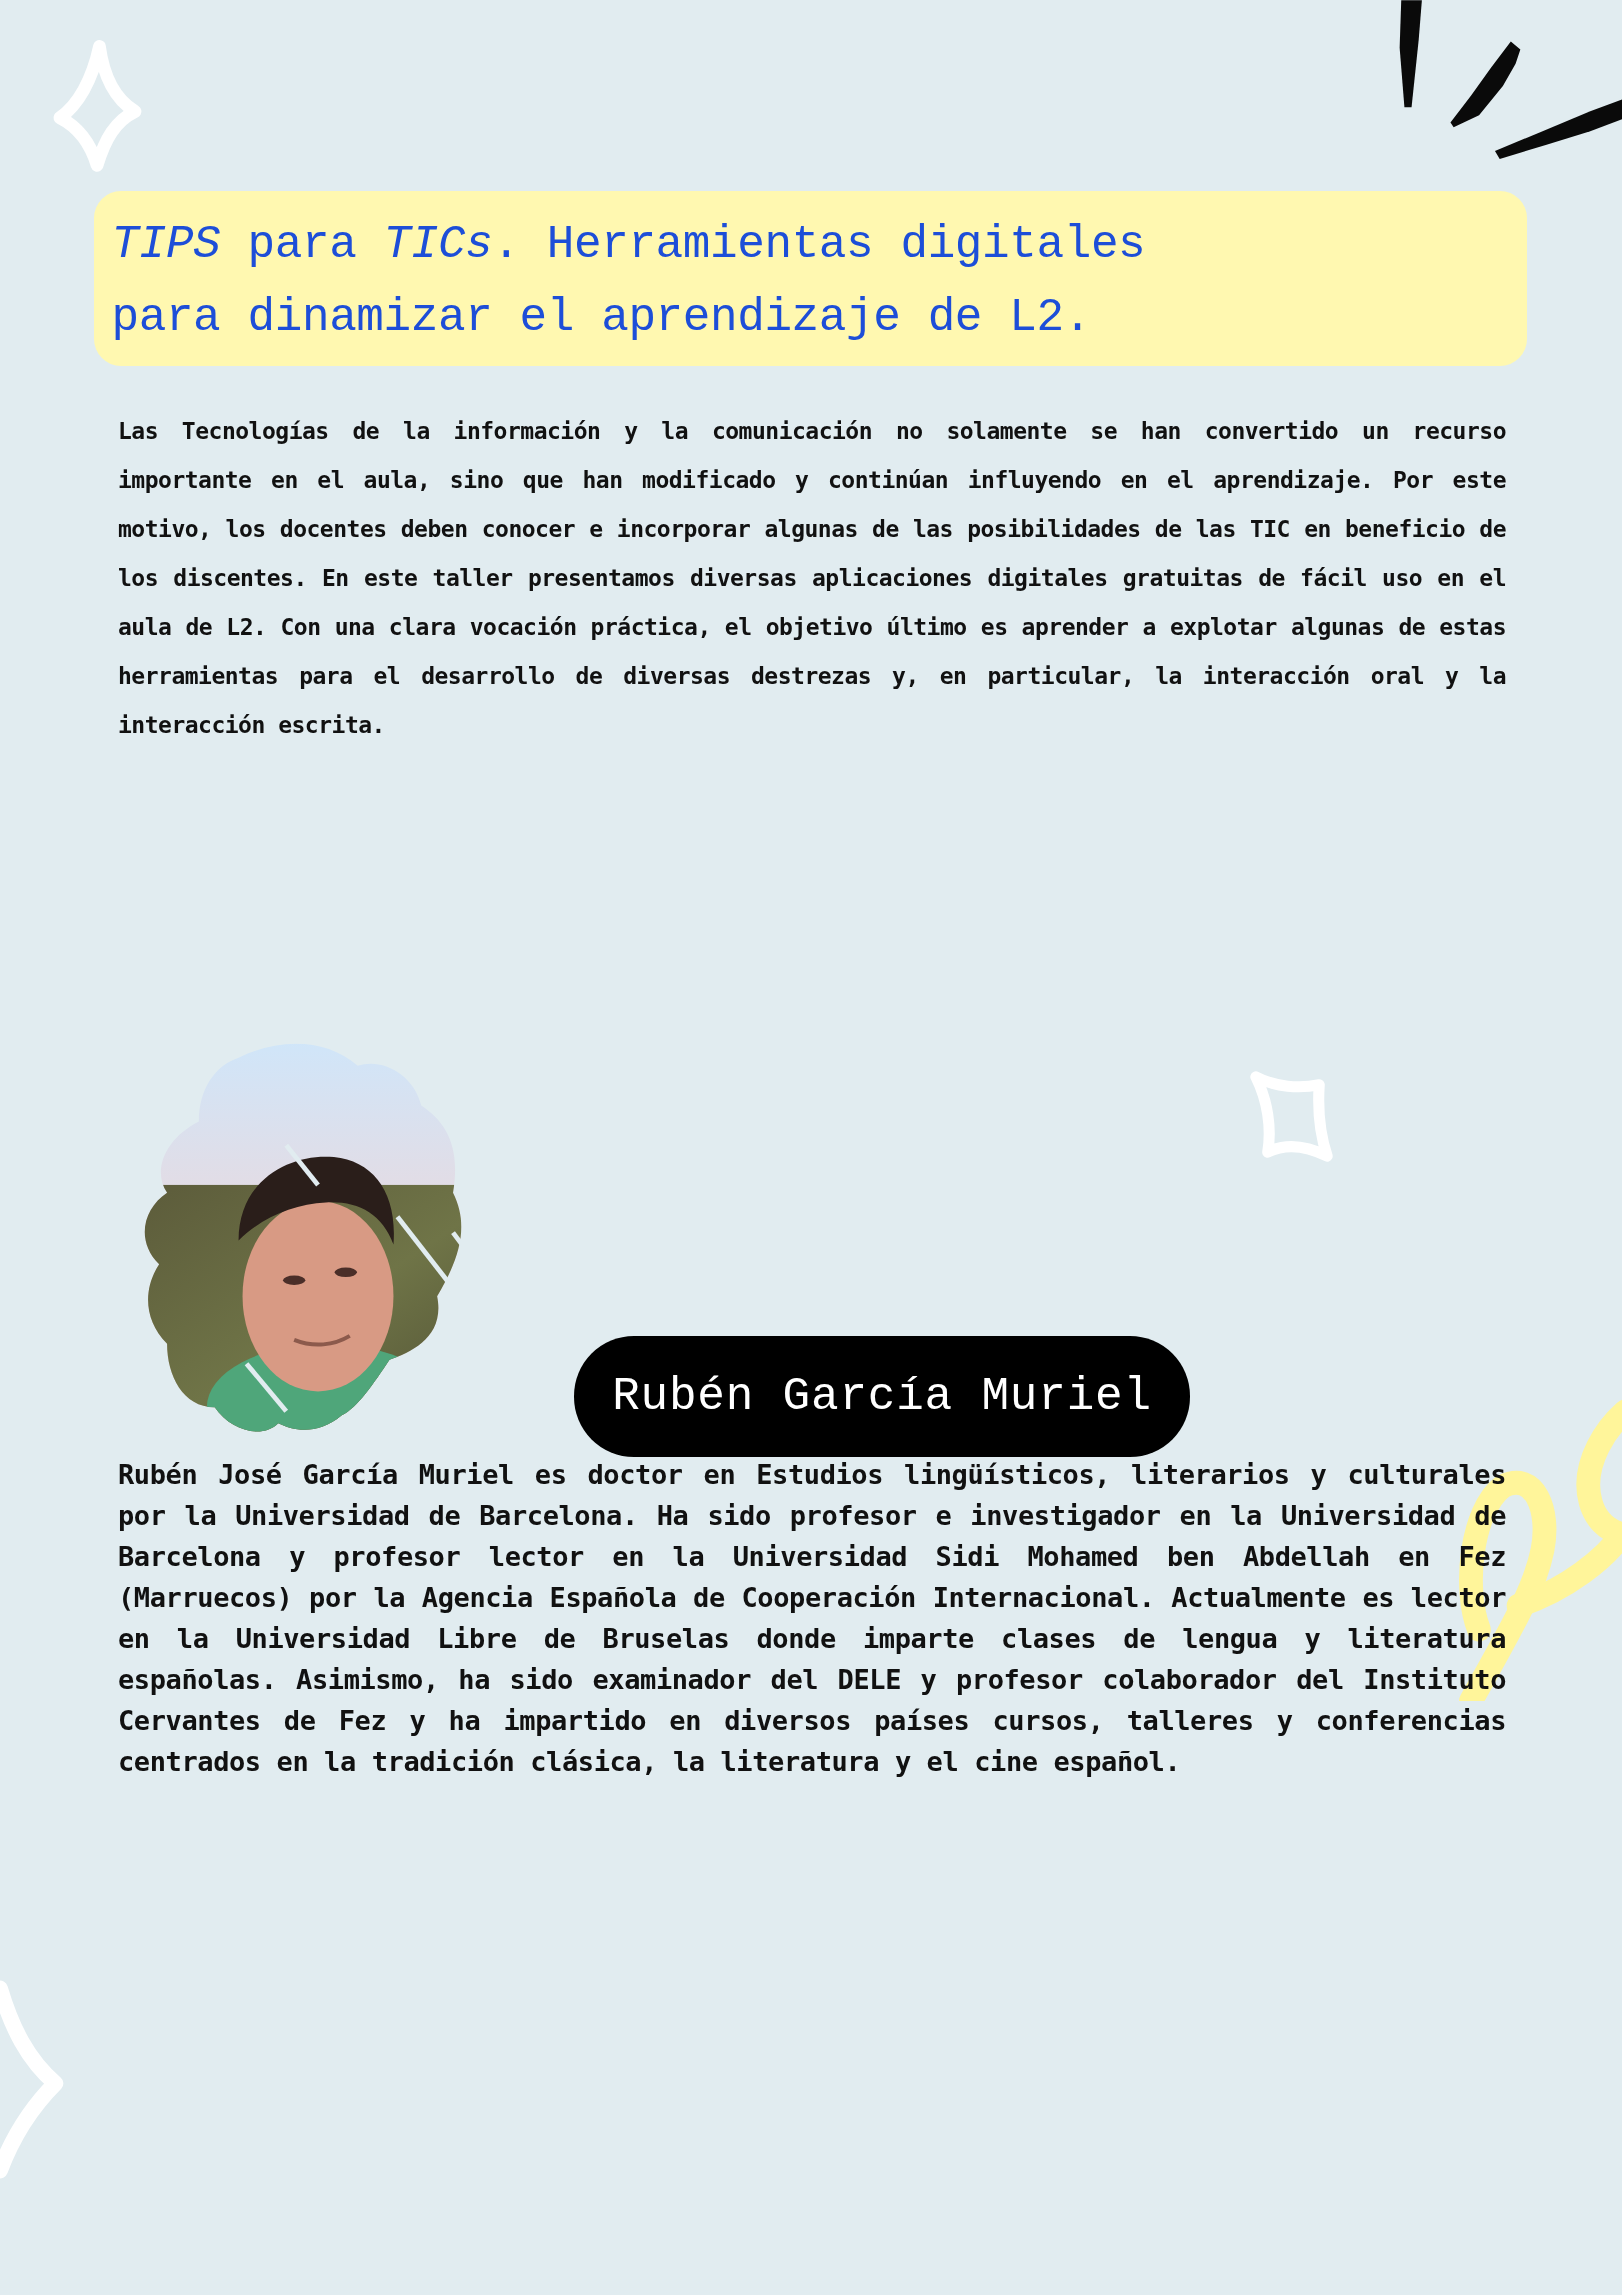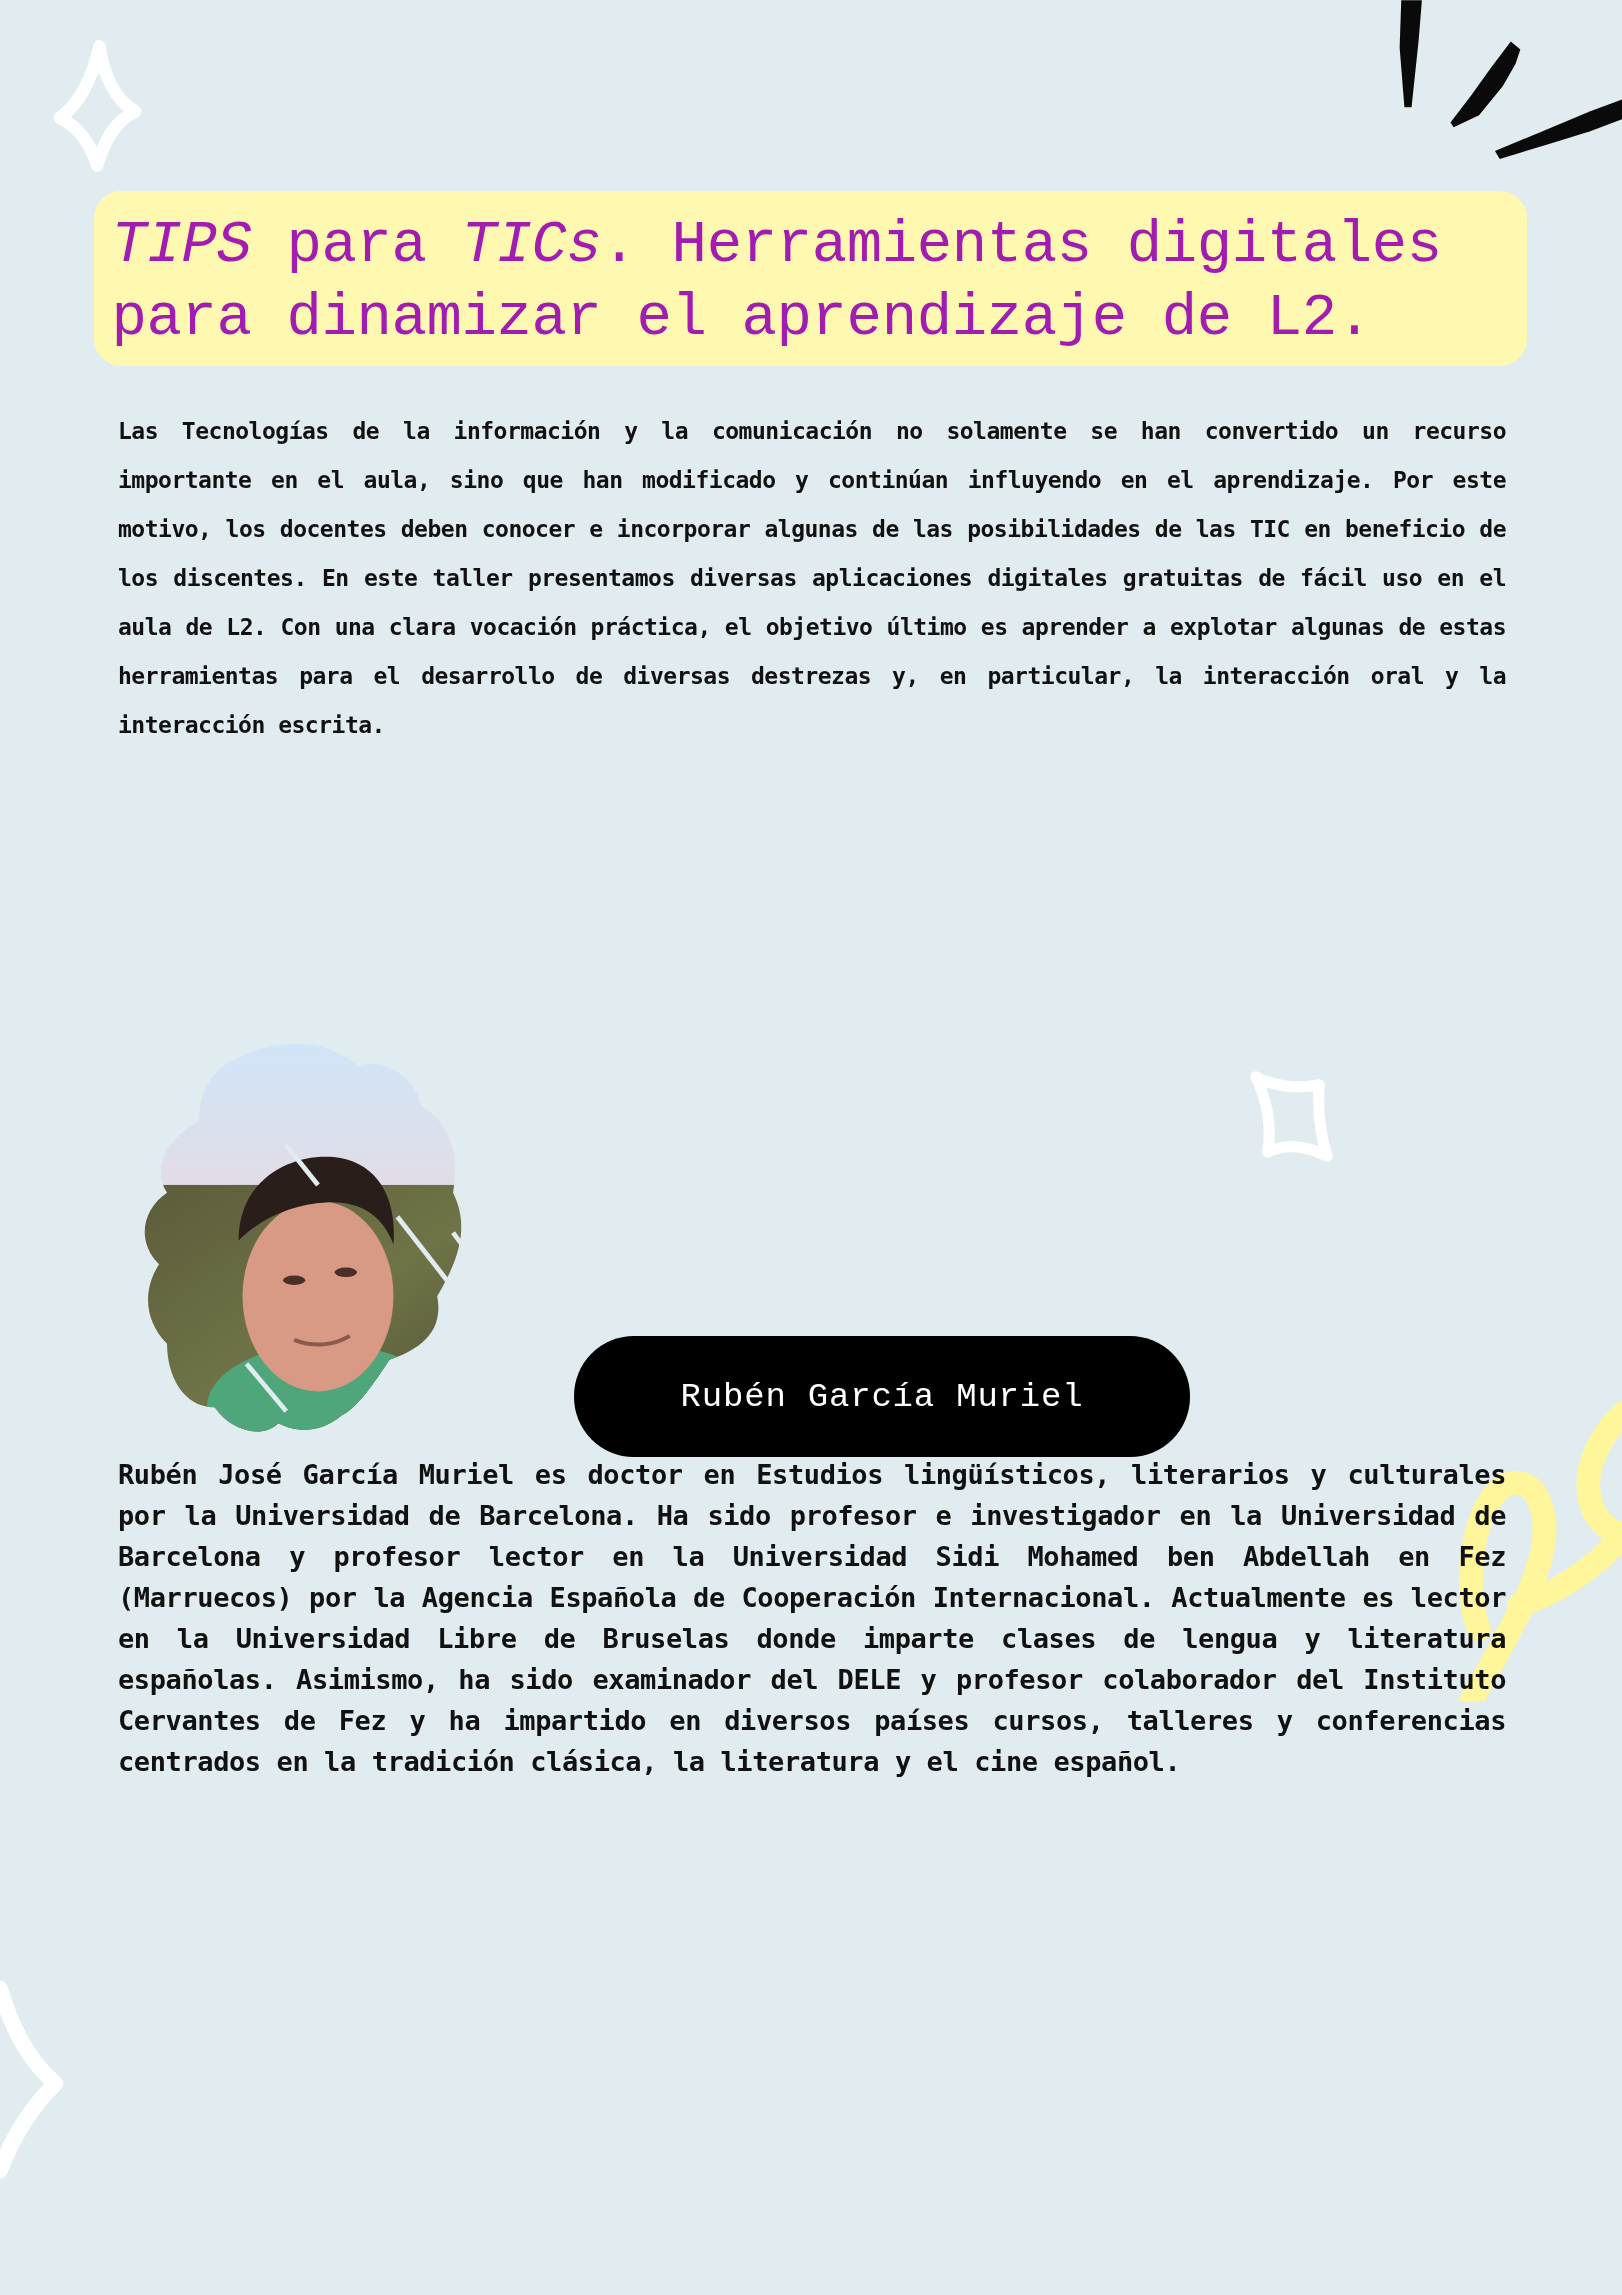--- a/index.html
+++ b/index.html
@@ -24,24 +24,24 @@
       top: 191px;
       width: 1433px;
       height: 175px;
       background: #FFF8B0;
       border-radius: 27px;
       box-sizing: border-box;
       padding: 17.5px 0 0 17.5px;
     }
     .title-line {
       font-family: "Liberation Mono", "DejaVu Sans Mono", monospace;
-      font-size: 59px;
+      font-size: 46px;
       line-height: 73px;
       white-space: nowrap;
-      color: #a21caf;
+      color: #1d4ed8;
       letter-spacing: -0.4px;
     }
     .title-line em {
       font-style: italic;
     }
     .para {
       position: absolute;
       font-family: "DejaVu Sans Mono", monospace;
       font-weight: bold;
       text-align: justify;
@@ -78,21 +78,21 @@
       height: 121px;
       background: #000;
       border-radius: 60px;
       display: flex;
       align-items: center;
       justify-content: center;
     }
     .name-badge span {
       color: #fff;
       font-family: "Liberation Mono", "DejaVu Sans Mono", monospace;
-      font-size: 34px;
+      font-size: 46px;
       letter-spacing: 0.8px;
       white-space: nowrap;
     }
   </style>
 </head>
 <body>
 
 <svg class="deco" style="left:40px;top:32px" width="111" height="143" viewBox="0 0 140 180">
   <path d="M75 18 C80 55, 95 85, 120 100 C95 112, 82 135, 72 168 C62 135, 45 118, 25 108 C48 92, 66 60, 75 18 Z" fill="none" stroke="#FFFFFF" stroke-width="16" stroke-linejoin="round"></path>
 </svg>

